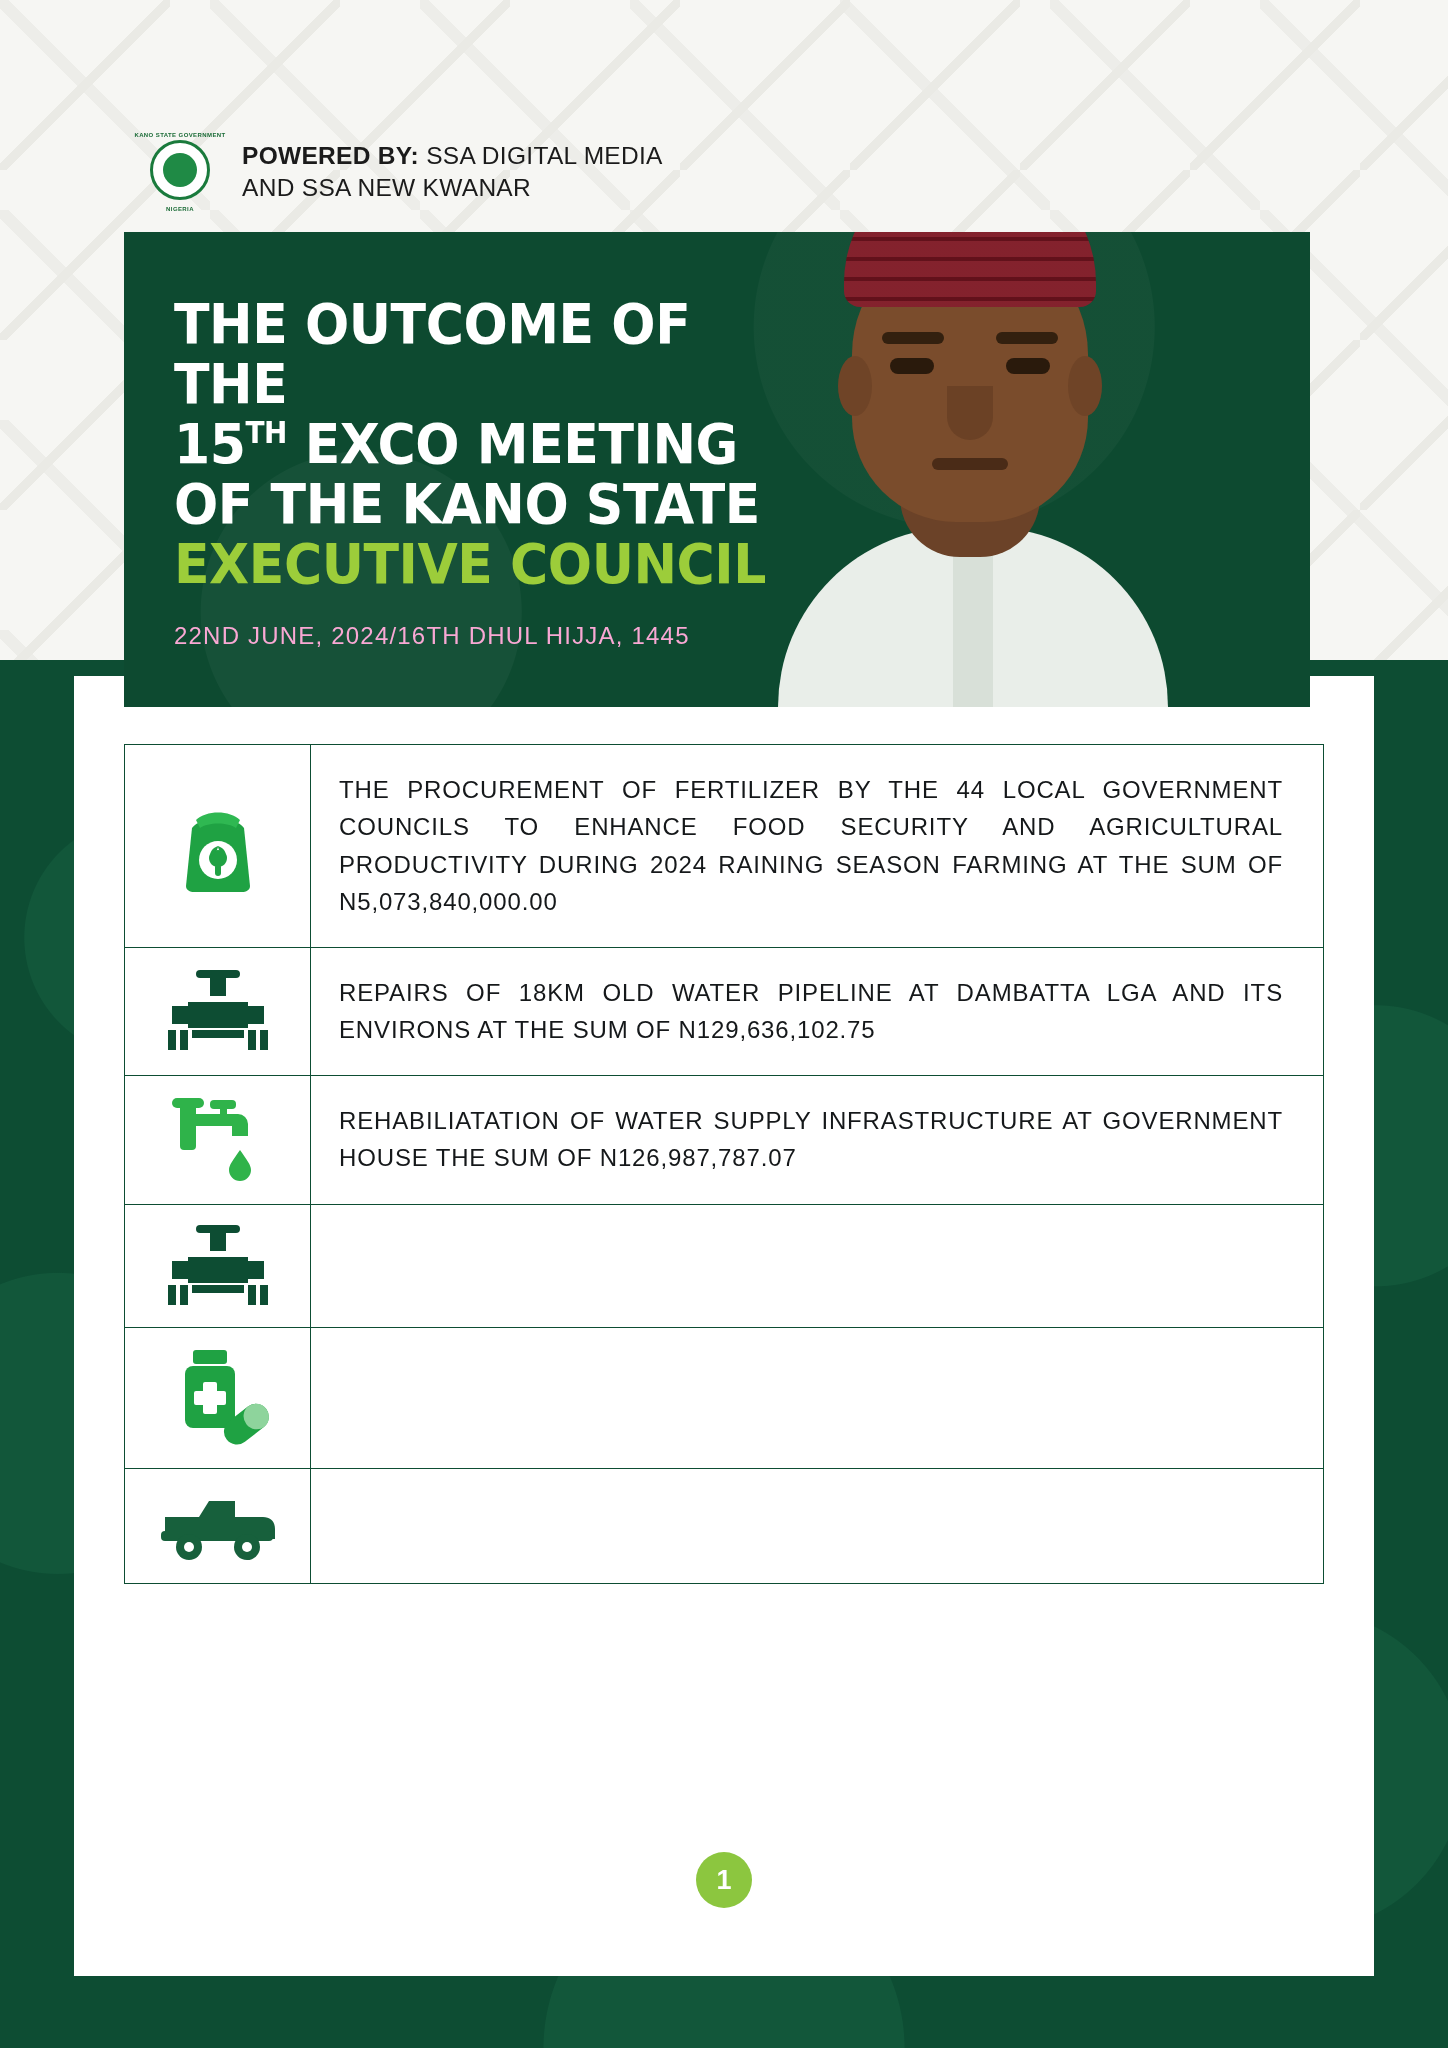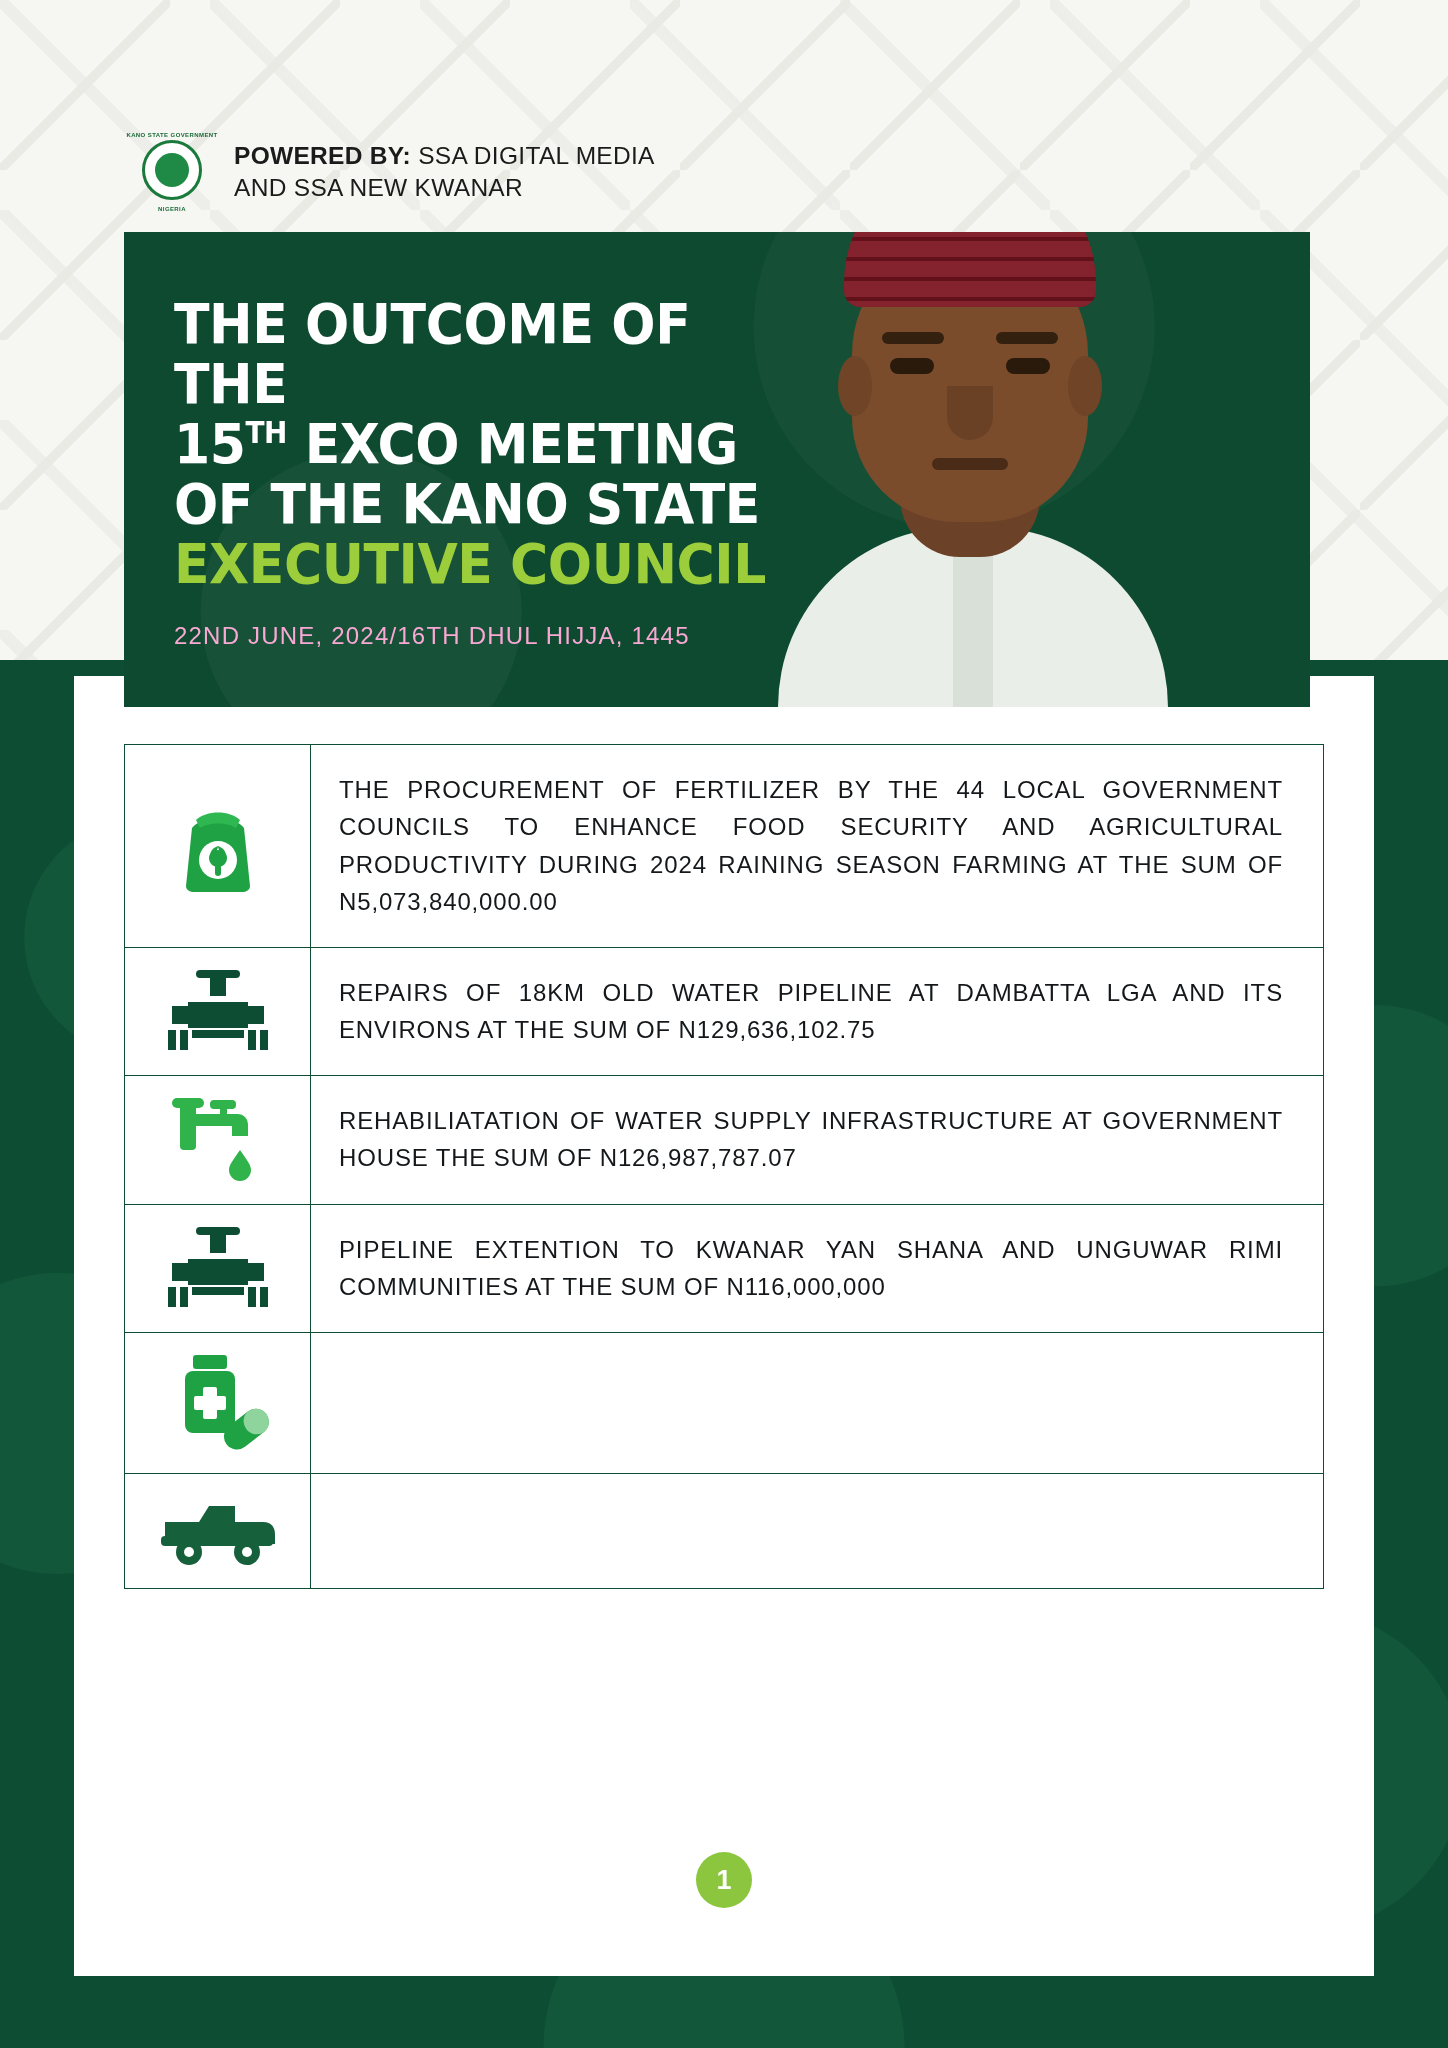--- a/index.html
+++ b/index.html
@@ -50,21 +50,21 @@
       radial-gradient(circle at 95% 35%, #13593c 0 140px, transparent 141px),
       radial-gradient(circle at 90% 80%, #13593c 0 160px, transparent 161px),
       radial-gradient(circle at 50% 100%, #13593c 0 180px, transparent 181px);
     opacity: .85;
   }
 
   
   .powered {
     position: absolute;
     top: 132px;
-    left: 124px;
+    left: 132px;
     display: flex;
     align-items: flex-start;
     gap: 14px;
     z-index: 6;
   }
   .crest {
     width: 96px; height: 86px;
     position: relative;
     flex: none;
   }
@@ -420,21 +420,20 @@
             <rect x="22" y="34" width="60" height="26" fill="#0d4d33"></rect>
             <rect x="6" y="38" width="18" height="18" fill="#0d4d33"></rect>
             <rect x="80" y="38" width="18" height="18" fill="#0d4d33"></rect>
             <rect x="2" y="62" width="8" height="20" fill="#0d4d33"></rect>
             <rect x="14" y="62" width="8" height="20" fill="#0d4d33"></rect>
             <rect x="82" y="62" width="8" height="20" fill="#0d4d33"></rect>
             <rect x="94" y="62" width="8" height="20" fill="#0d4d33"></rect>
             <rect x="26" y="62" width="52" height="8" fill="#0d4d33"></rect>
           </svg>
         </div>
-        <div class="cell-text">PIPELINE EXTENTION TO KWANAR YAN SHANA AND UNGUWAR RIMI COMMUNITIES AT THE SUM OF N116,000,000</div>
       </div>
 
       <div class="row">
         <div class="cell-icon">
           <svg width="110" height="104" viewBox="0 0 110 104" aria-hidden="true">
             <rect x="30" y="4" width="34" height="14" rx="3" fill="#1fa243"></rect>
             <rect x="22" y="20" width="50" height="62" rx="8" fill="#1fa243"></rect>
             <rect x="40" y="36" width="14" height="32" rx="2" fill="#ffffff"></rect>
             <rect x="31" y="45" width="32" height="14" rx="2" fill="#ffffff"></rect>
             <g transform="rotate(-38 82 78)">

